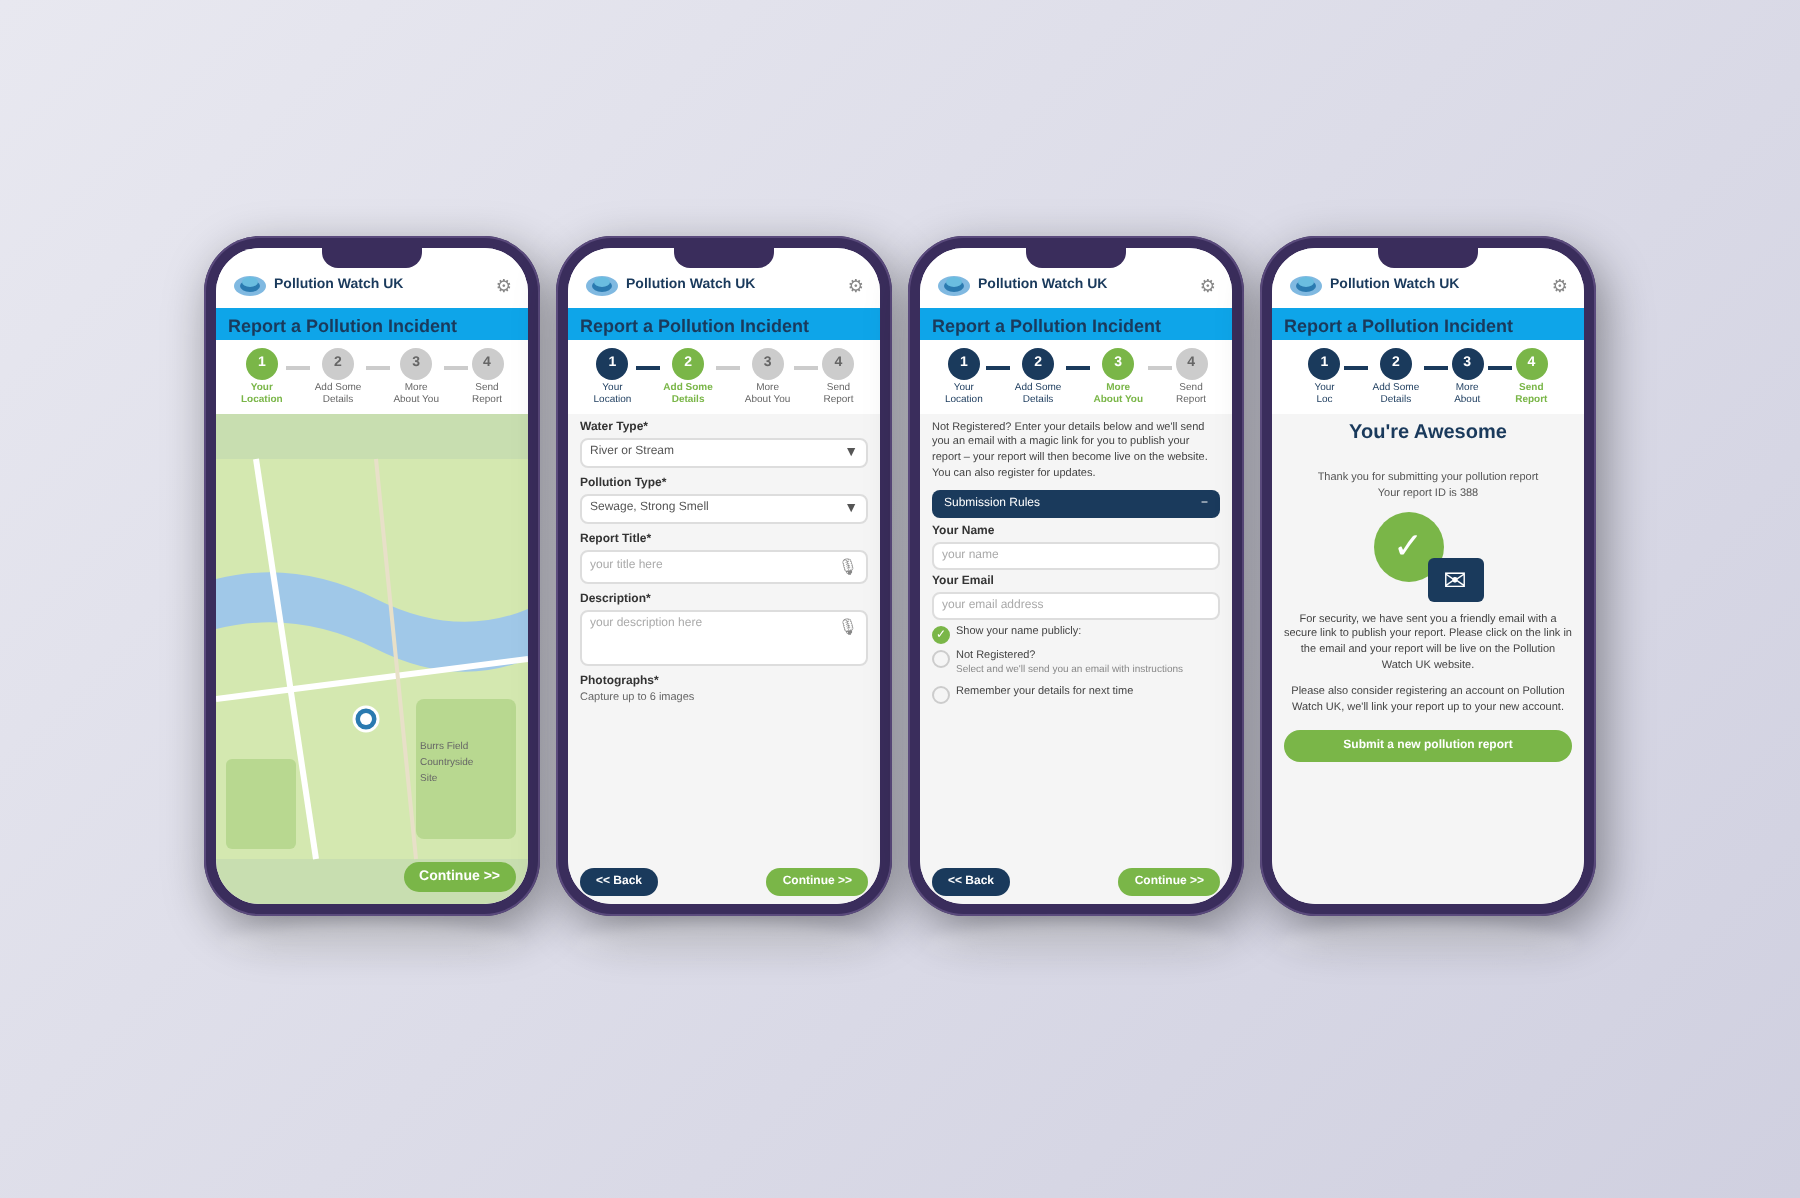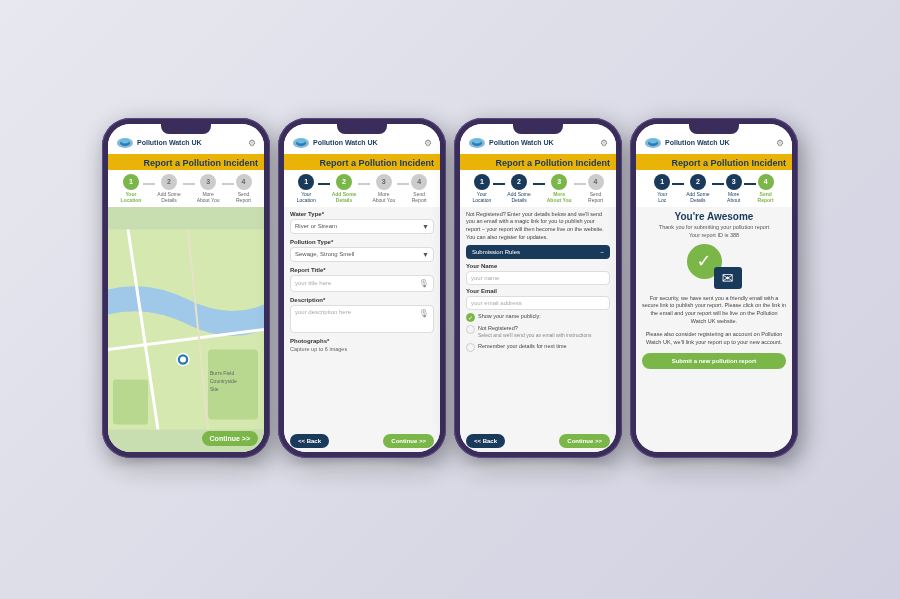--- a/index.html
+++ b/index.html
@@ -106,26 +106,26 @@
       line-height: 1.1;
     }
 
     .gear-icon {
       font-size: 9px;
       color: #888;
     }
 
     
     .page-title {
-      text-align: right;
+      text-align: left;
       font-size: 9px;
       font-weight: bold;
       color: #1a3a5c;
       padding: 4px 6px 2px;
-      background: #eab308;
+      background: #0ea5e9;
     }
 
     
     .step-indicator {
       display: flex;
       align-items: center;
       justify-content: center;
       padding: 4px 6px;
       background: #fff;
       gap: 2px;
@@ -372,21 +372,21 @@
       display: flex;
       flex-direction: column;
       align-items: center;
     }
 
     .success-title {
       font-size: 10px;
       font-weight: bold;
       color: #1a3a5c;
       text-align: left;
-      margin-bottom: 2px;
+      margin-bottom: 14px;
     }
 
     .success-icon-area {
       position: relative;
       width: 55px;
       height: 45px;
       margin-bottom: 6px;
     }
 
     .success-checkmark {

